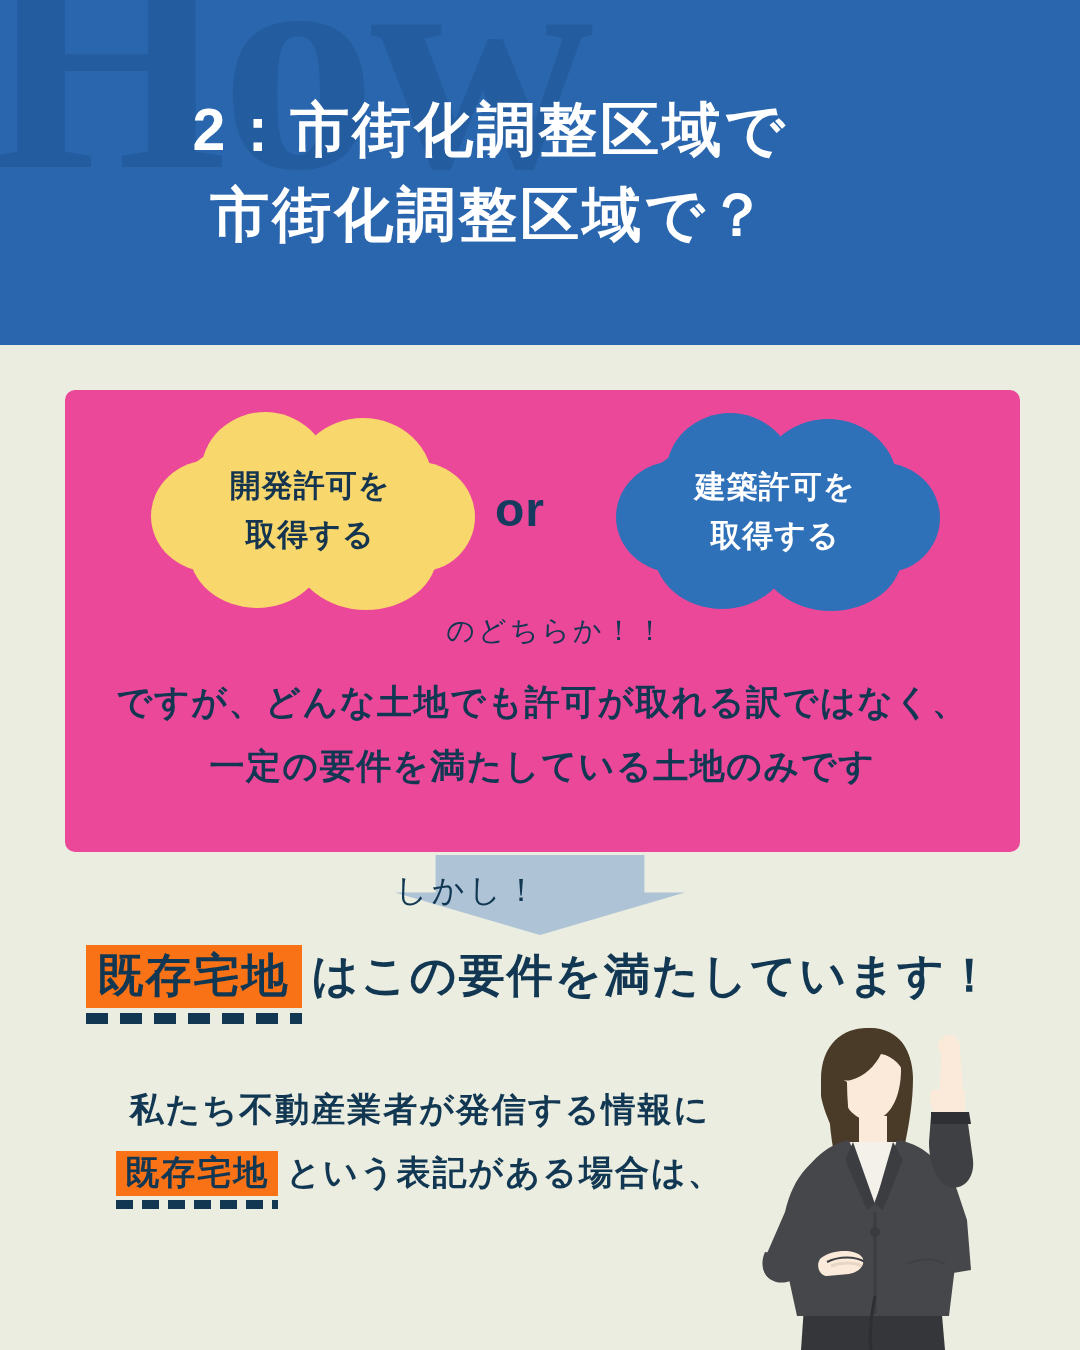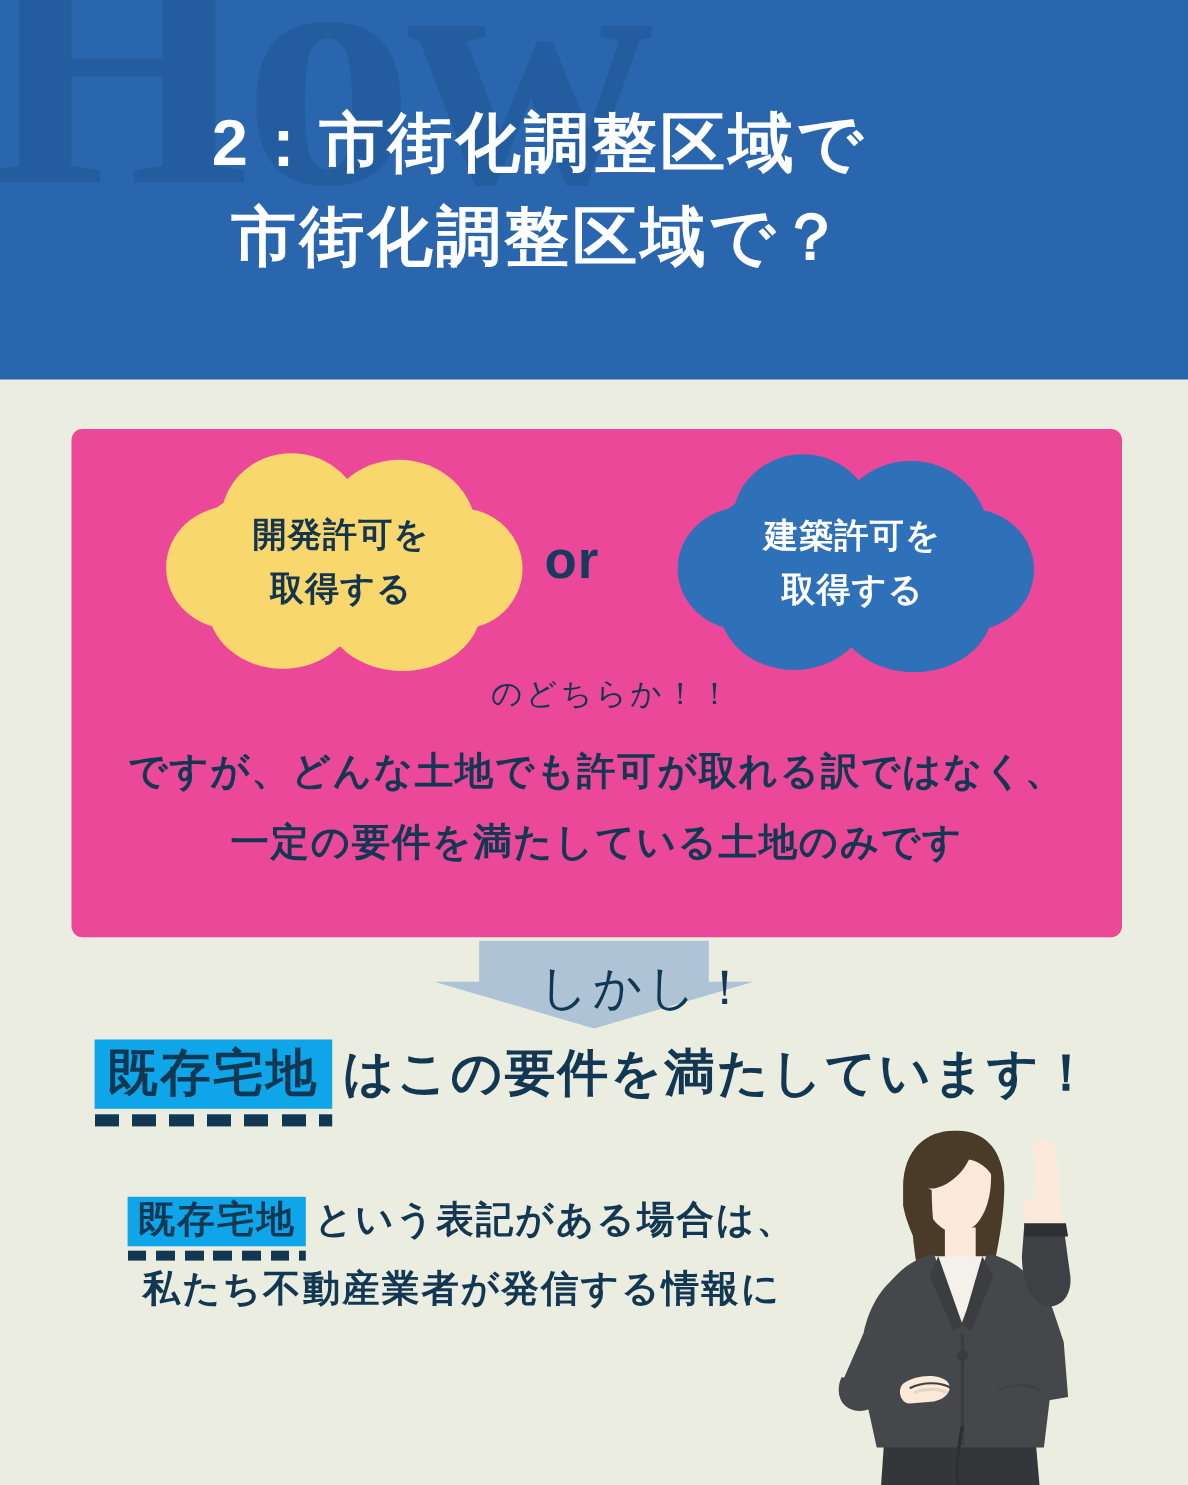--- a/index.html
+++ b/index.html
@@ -164,22 +164,22 @@
     width: 290px;
     height: 80px;
     background: #aec4d6;
     clip-path: polygon(14% 0%, 86% 0%, 86% 47%, 100% 47%, 50% 100%, 0% 47%, 14% 47%);
   }
   .arrow-label {
     position: absolute;
     left: 0;
     top: 14px;
     width: 290px;
-    text-align: right;
-    font-size: 44px;
+    text-align: left;
+    font-size: 32px;
     color: #123753;
     font-weight: 500;
     letter-spacing: 4px;
     z-index: 3;
   }
 
   
   .headline {
     position: absolute;
     left: 0;
@@ -188,21 +188,21 @@
     text-align: center;
     font-size: 46px;
     font-weight: 700;
     color: #123753;
     letter-spacing: 2px;
     white-space: nowrap;
   }
   .hl {
     display: inline-block;
     position: relative;
-    background: #0ea5e9;
+    background: #f97316;
     padding: 4px 12px 6px 12px;
     margin-right: 10px;
     line-height: 1.16;
   }
   .hl::after {
     content: "";
     position: absolute;
     left: 0;
     right: 0;
     bottom: -16px;
@@ -303,22 +303,22 @@
 <div class="arrow-wrap">
   <div class="arrow-shape"></div>
   <div class="arrow-label">しかし！</div>
 </div>
 
 <div class="headline">
   <span class="hl">既存宅地</span><span>はこの要件を満たしています！</span>
 </div>
 
 <div class="bottom-block">
+  <span class="bline">私たち不動産業者が発信する情報に</span>
   <span class="bline"><span class="hl">既存宅地</span><span>という表記がある場合は、</span></span>
-  <span class="bline">私たち不動産業者が発信する情報に</span>
 </div>
 
 <div class="woman">
   <svg viewBox="0 0 345 330" width="345" height="330" xmlns="http://www.w3.org/2000/svg">
 
     <path d="M206 32 C202 20 214 12 221 20 C225 25 226 40 227 52 L228 96 L204 96 Z" fill="#fbeada"></path>
 
     <circle cx="214" cy="26" r="11" fill="#fbeada"></circle>
 
     <path d="M200 70 C196 68 193 76 196 84 L200 96 L230 96 L230 70 Z" fill="#fbeada"></path>

